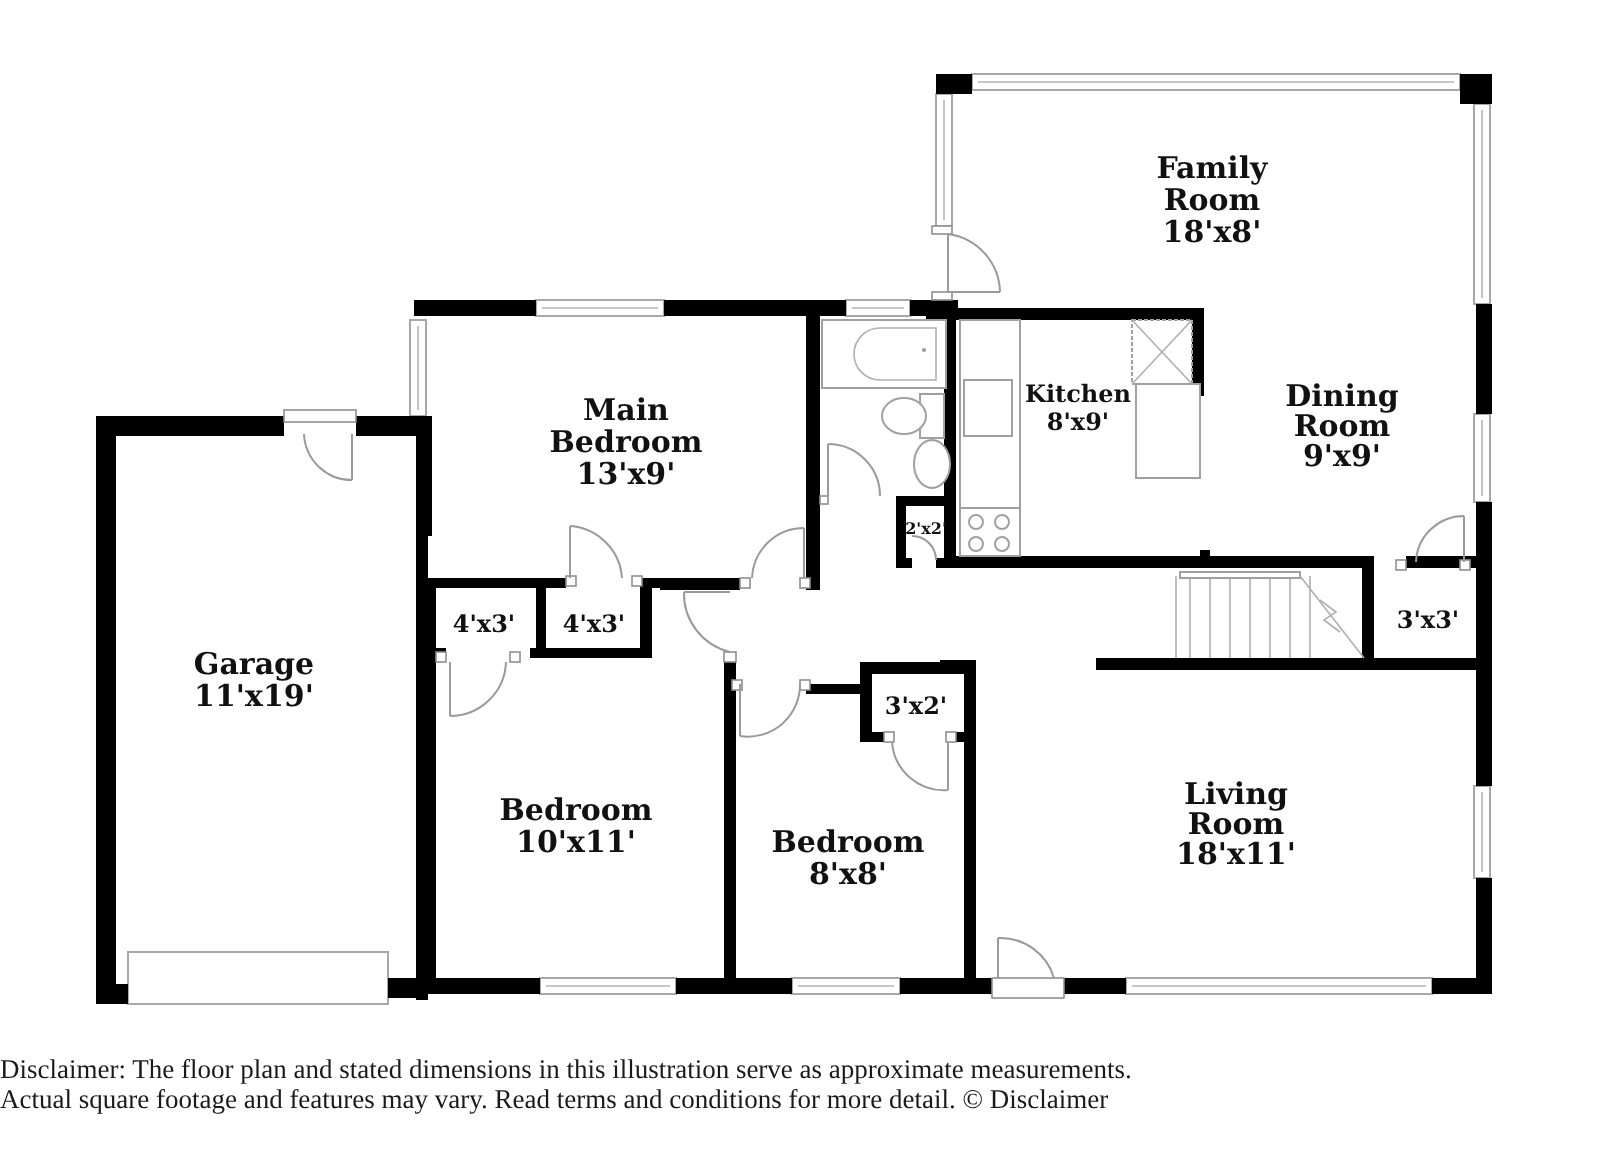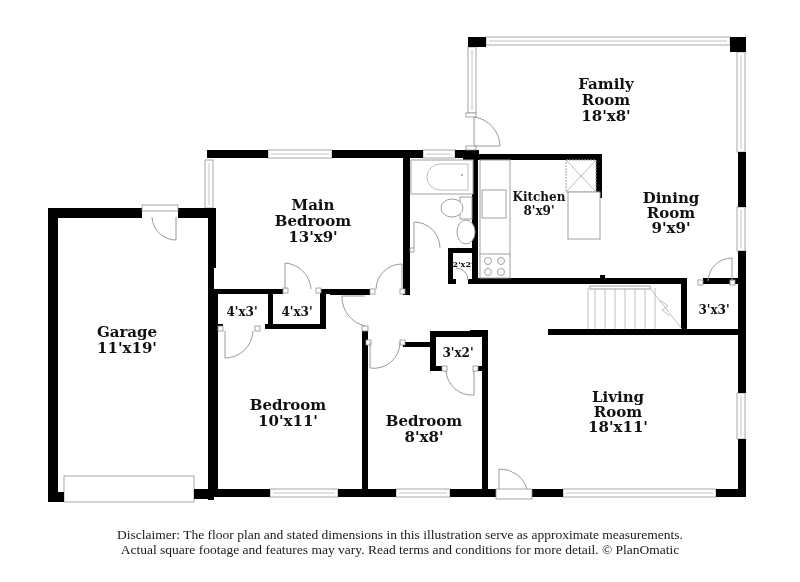--- a/index.html
+++ b/index.html
@@ -10,21 +10,21 @@
   .winline { stroke: #b5b5b5; stroke-width: 0.8; fill: none; }
   .door-arc { fill: none; stroke: #9a9a9a; stroke-width: 1; }
   .door-leaf { fill: none; stroke: #9a9a9a; stroke-width: 1; }
   .jamb { fill: #ffffff; stroke: #8f8f8f; stroke-width: 0.8; }
   .fixture { fill: #ffffff; stroke: #a0a0a0; stroke-width: 1; }
   .thin { stroke: #b0b0b0; stroke-width: 0.8; fill: none; }
   .room-label { font-family: "DejaVu Serif", serif; font-weight: bold; fill: #111111; text-anchor: middle; }
   .lbl-lg { font-size: 15px; }
   .lbl-sm { font-size: 12px; }
   .lbl-xs { font-size: 8px; }
-  .disclaimer { position: absolute; left: 0; width: 800px; text-align: center; font-family: "Liberation Serif", serif; font-size: 13.5px; color: #1a1a1a; line-height: 15px; }
+  .disclaimer { position: absolute; left: 0; width: 800px; font-family: "Liberation Serif", serif; font-size: 13.5px; color: #1a1a1a; line-height: 15px; }
 </style>
 </head>
 <body>
 
 <svg id="plan" viewBox="0 0 800 582" xmlns="http://www.w3.org/2000/svg">
 
   <g>
 
     <rect class="win" x="486" y="37" width="244" height="8"></rect>
     <line class="winline" x1="489" y1="41" x2="727" y2="41"></line>
@@ -262,13 +262,13 @@
     <text class="room-label lbl-lg" x="424" y="426">Bedroom</text>
     <text class="room-label lbl-lg" x="424" y="442">8'x8'</text>
 
     <text class="room-label lbl-lg" x="618" y="402">Living</text>
     <text class="room-label lbl-lg" x="618" y="417">Room</text>
     <text class="room-label lbl-lg" x="618" y="432">18'x11'</text>
   </g>
 </svg>
 
 <div class="disclaimer" style="top:527px;">Disclaimer: The floor plan and stated dimensions in this illustration serve as approximate measurements.</div>
-<div class="disclaimer" style="top:542px;">Actual square footage and features may vary. Read terms and conditions for more detail. © PlanOmatic</div>
+<div class="disclaimer" style="top:542px;">Actual square footage and features may vary. Read terms and conditions for more detail. © Disclaimer</div>
 
 </body></html>

